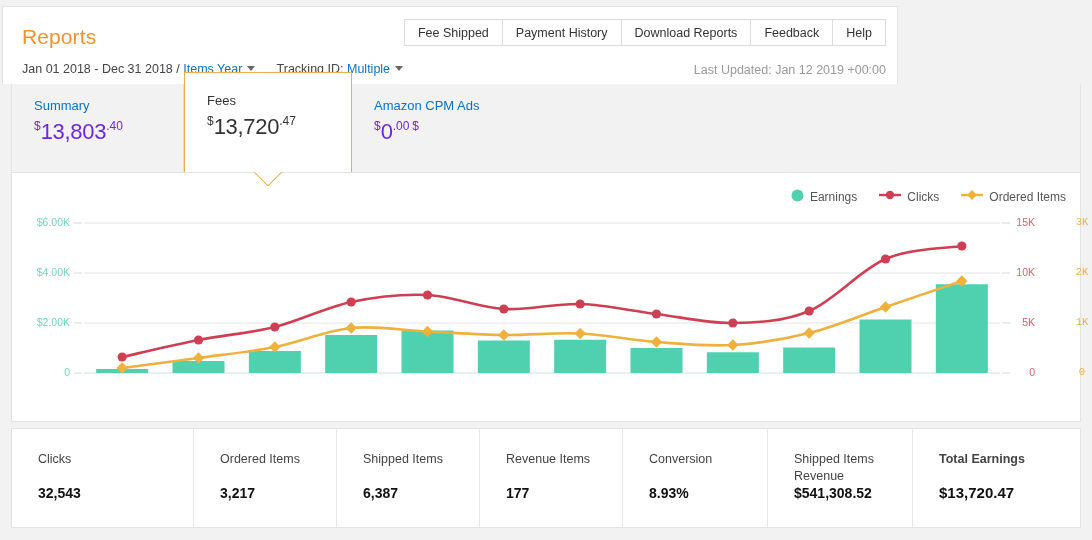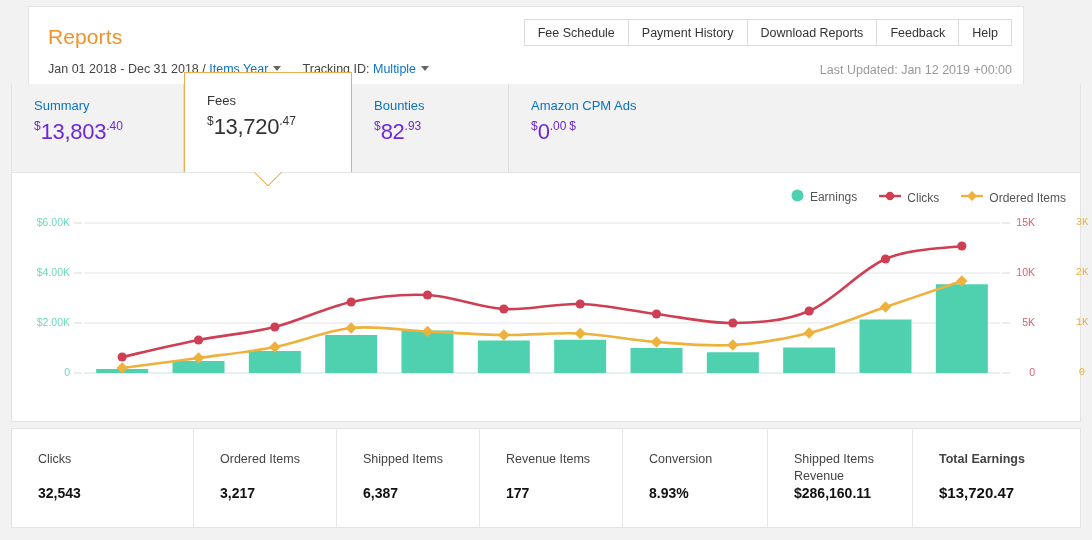--- a/index.html
+++ b/index.html
@@ -8,21 +8,21 @@
     background:#f2f2f2;
     font-family:"Liberation Sans", sans-serif;
     color:#333;
     font-size:13px;
     -webkit-font-smoothing:antialiased;
   }
   .page { position:relative; width:1092px; height:540px; }
 
   
   .header {
-    position:absolute; left:28px; top:6px; width:996px; height:78px;
+    position:absolute; left:2px; top:6px; width:896px; height:78px;
     background:#fff; border:1px solid #e3e3e3; border-bottom:none;
   }
   .title {
     position:absolute; left:19px; top:18px;
     font-size:21px; color:#f0932b; font-weight:400; letter-spacing:.1px;
   }
   .subbar { position:absolute; left:19px; top:55px; font-size:12.5px; color:#444; white-space:nowrap; }
   .subbar .link { color:#0a74c4; }
   .caret {
     display:inline-block; width:0;height:0;margin-left:5px;margin-bottom:2px;
@@ -77,21 +77,21 @@
     width:21px; height:21px; background:#fff;
     border-right:1px solid #f0ad4e; border-bottom:1px solid #f0ad4e;
   }
   .notch-cover { position:absolute; left:0; bottom:0; width:100%; height:1px; background:#fff; }
 
   
   .chartpanel {
     position:absolute; left:11px; top:172px; width:1070px; height:250px;
     background:#fff; border:1px solid #e3e3e3;
   }
-  .legend { position:absolute; right:14px; top:16px; display:flex; gap:22px; align-items:flex-end; }
+  .legend { position:absolute; right:14px; top:16px; display:flex; gap:22px; align-items:flex-start; }
   .legend .item { display:flex; align-items:center; gap:6px; font-size:12px; color:#555; }
   .legend .mk { display:block; }
 
   .plot { position:absolute; left:0; top:46px; width:1070px; height:175px; }
   .ylab { position:absolute; font-size:10.5px; }
   .ylab.l { color:#6fd8bd; text-align:right; width:52px; left:6px; }
   .ylab.r1 { color:#dd5f6b; text-align:right; width:28px; left:995px; }
   .ylab.r2 { color:#e8b33d; text-align:center; width:22px; left:1059px;font-family:Liberation Mono, monospace; }
   .xlab {
     position:absolute; font-size:11px; color:#9a9a9a; text-align:center;
@@ -122,42 +122,38 @@
     <div class="subbar">
       <span class="seg"><span>Jan 01 2018 - Dec 31 2018 /</span>
         <span class="link">Items Year</span><span class="caret"></span></span>
       <span><span>Tracking ID:</span>
         <span class="link">Multiple</span><span class="caret"></span></span>
     </div>
 
     <div class="lastupd">Last Updated: Jan 12 2019 +00:00</div>
 
     <div class="navlinks" id="navlinks">
-        <a href="#">Fee Schedule</a>
+        <a href="#">Fee Shipped</a>
         <a href="#">Payment History</a>
         <a href="#">Download Reports</a>
         <a href="#">Feedback</a>
         <a href="#">Help</a>
       </div>
   </div>
 
   <div class="cards" id="cards">
       <div class="card" style="width: 172px;">
         <div class="cname">Summary</div>
         <div class="amt"><span class="cur">$</span><span class="big">13,803</span><span class="dec">.40</span></div>
       </div>
       <div class="card active" style="width: 168px;">
         <div class="cname">Fees</div>
         <div class="amt"><span class="cur">$</span><span class="big">13,720</span><span class="dec">.47</span></div>
         <div class="notch"></div>
         <div class="notch-cover"></div>
-      </div>
-      <div class="card" style="width: 157px;">
-        <div class="cname">Bounties</div>
-        <div class="amt"><span class="cur">$</span><span class="big">82</span><span class="dec">.93</span></div>
       </div>
       <div class="card" style="width: 300px;">
         <div class="cname">Amazon CPM Ads</div>
         <div class="amt"><span class="cur">$</span><span class="big">0</span><span class="dec">.00</span><span class="tail">$</span></div>
       </div>
     </div>
 
   <div class="chartpanel">
     <div class="legend" id="legend">
         <div class="item">
@@ -251,21 +247,21 @@
       <div class="stat" style="width: 143px;">
         <div class="lbl">Revenue Items</div>
         <div class="val">177</div>
       </div>
       <div class="stat" style="width: 145px;">
         <div class="lbl">Conversion</div>
         <div class="val">8.93%</div>
       </div>
       <div class="stat" style="width: 145px;">
         <div class="lbl">Shipped Items<br>Revenue</div>
-        <div class="val">$286,160.11</div>
+        <div class="val">$541,308.52</div>
       </div>
       <div class="stat total" style="width: 169px; flex: 1 1 0%;">
         <div class="lbl">Total Earnings</div>
         <div class="val">$13,720.47</div>
       </div>
     </div>
 
 </div>
 
 </body></html>

